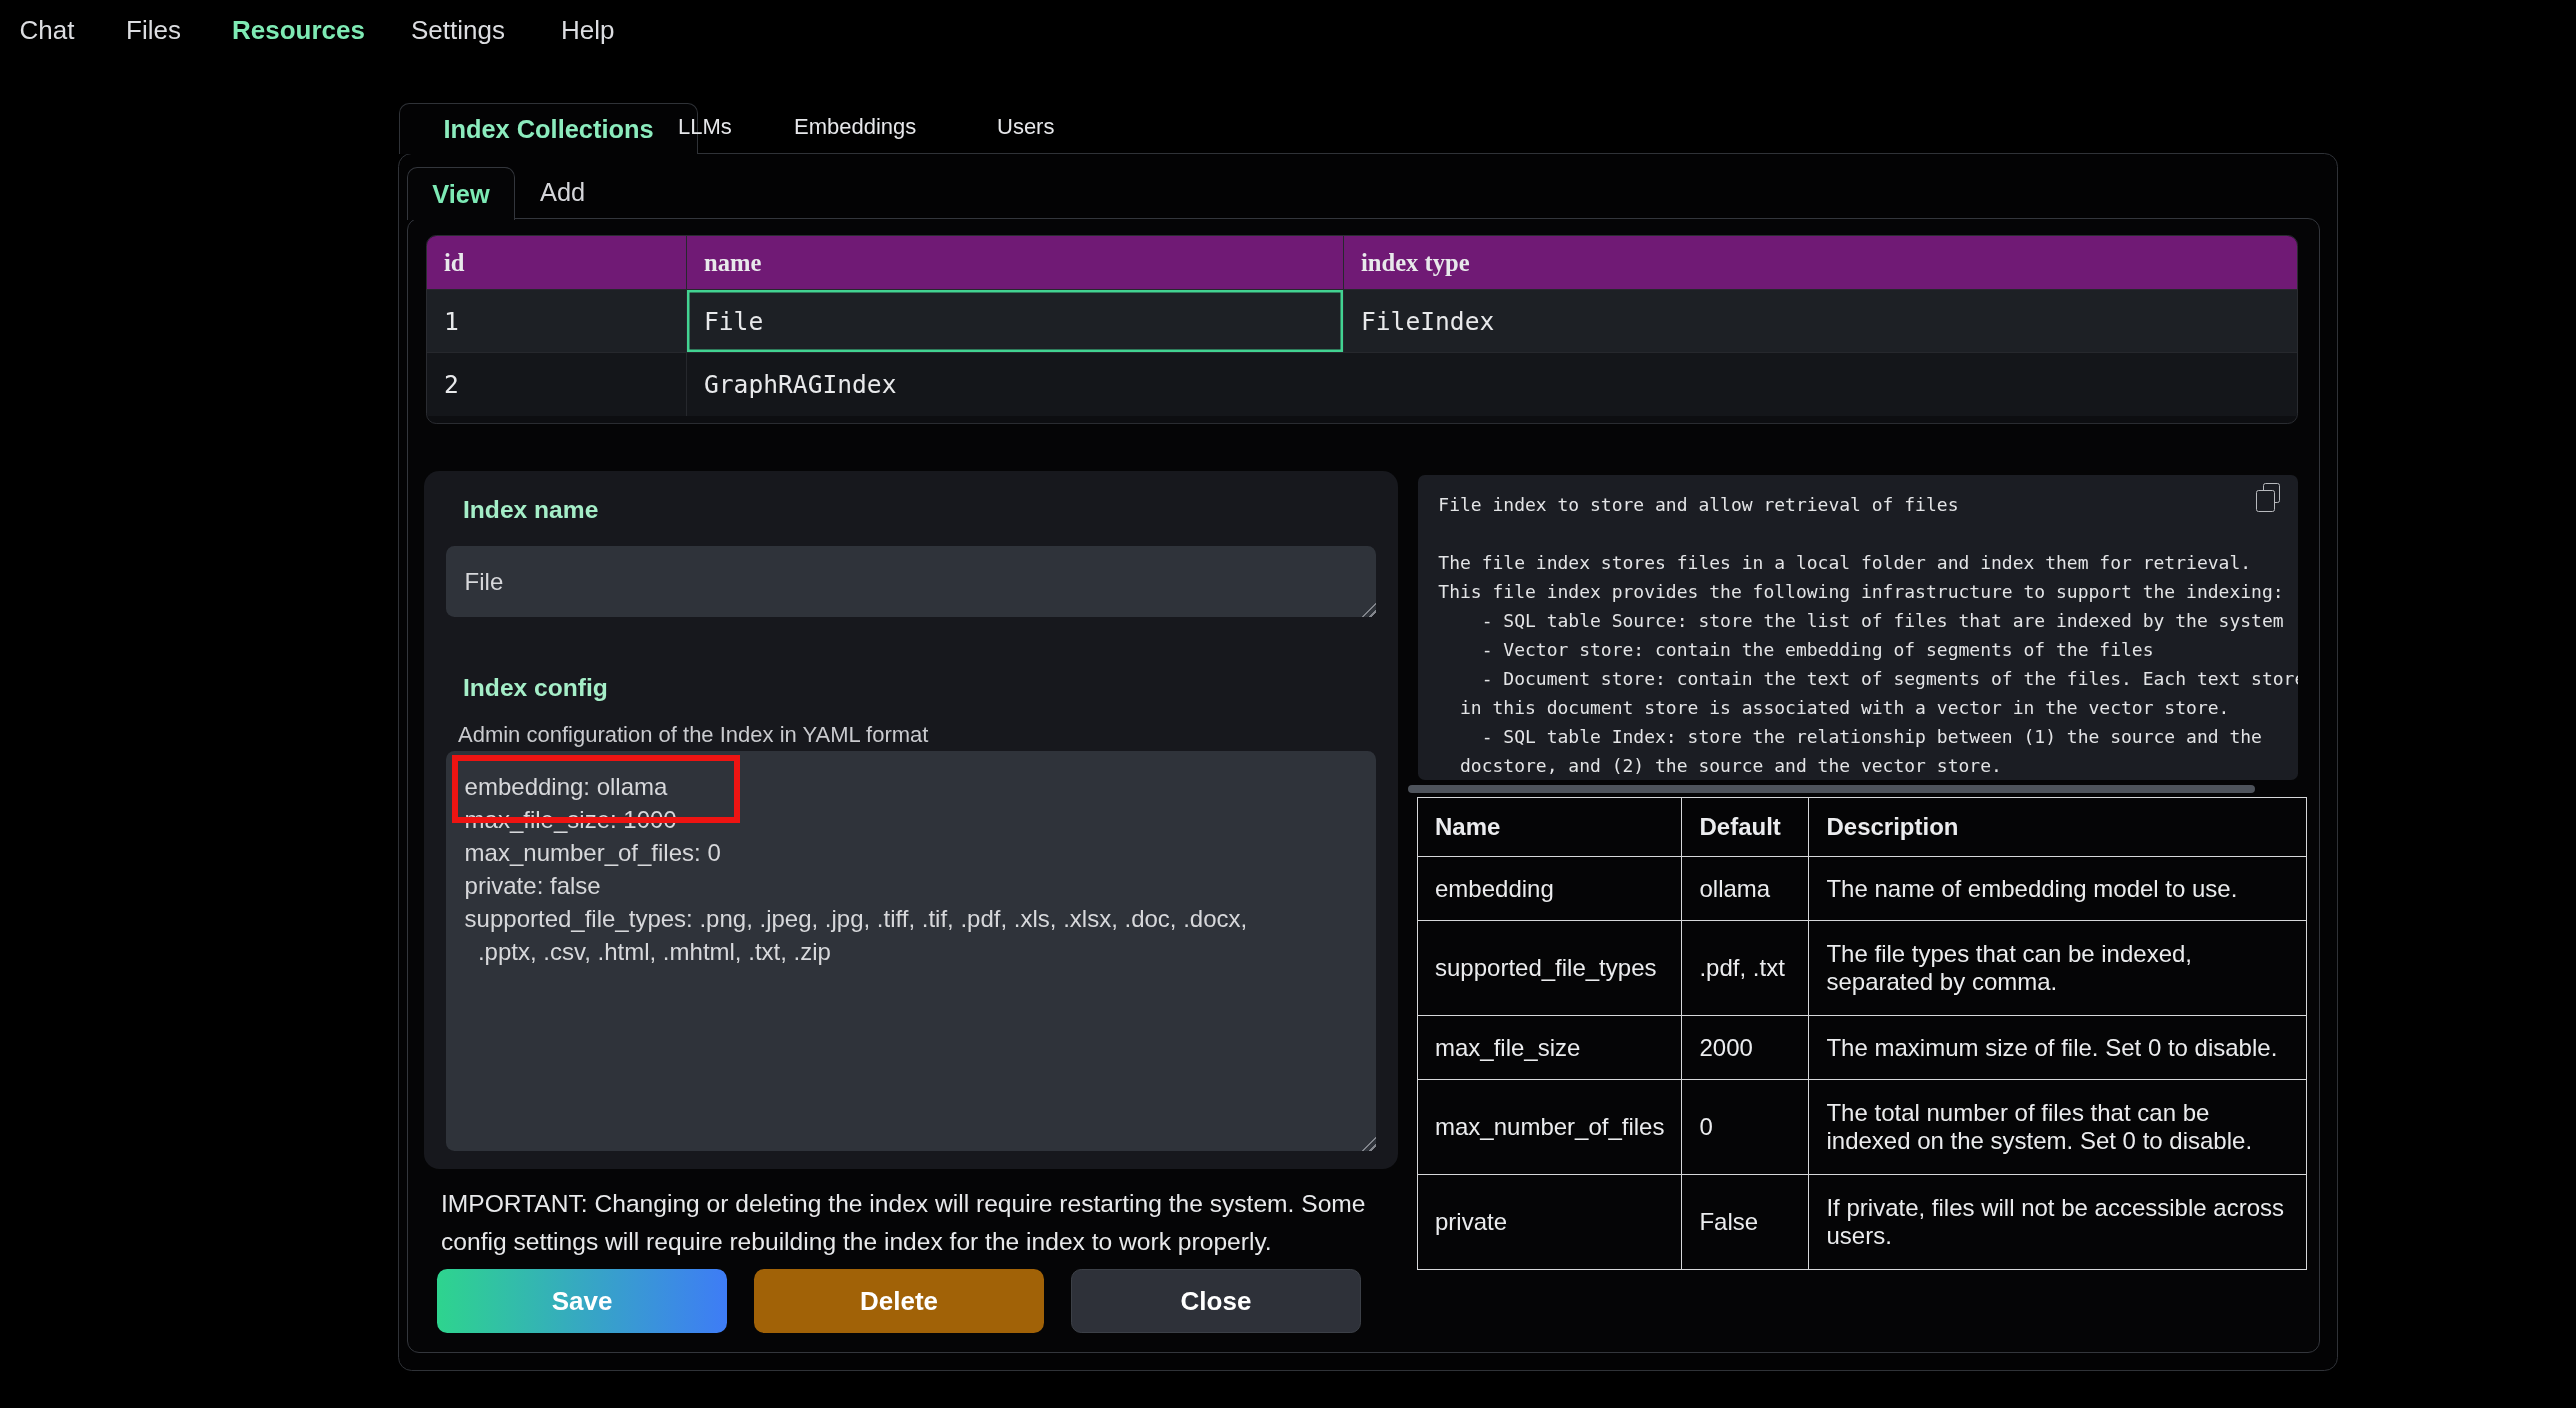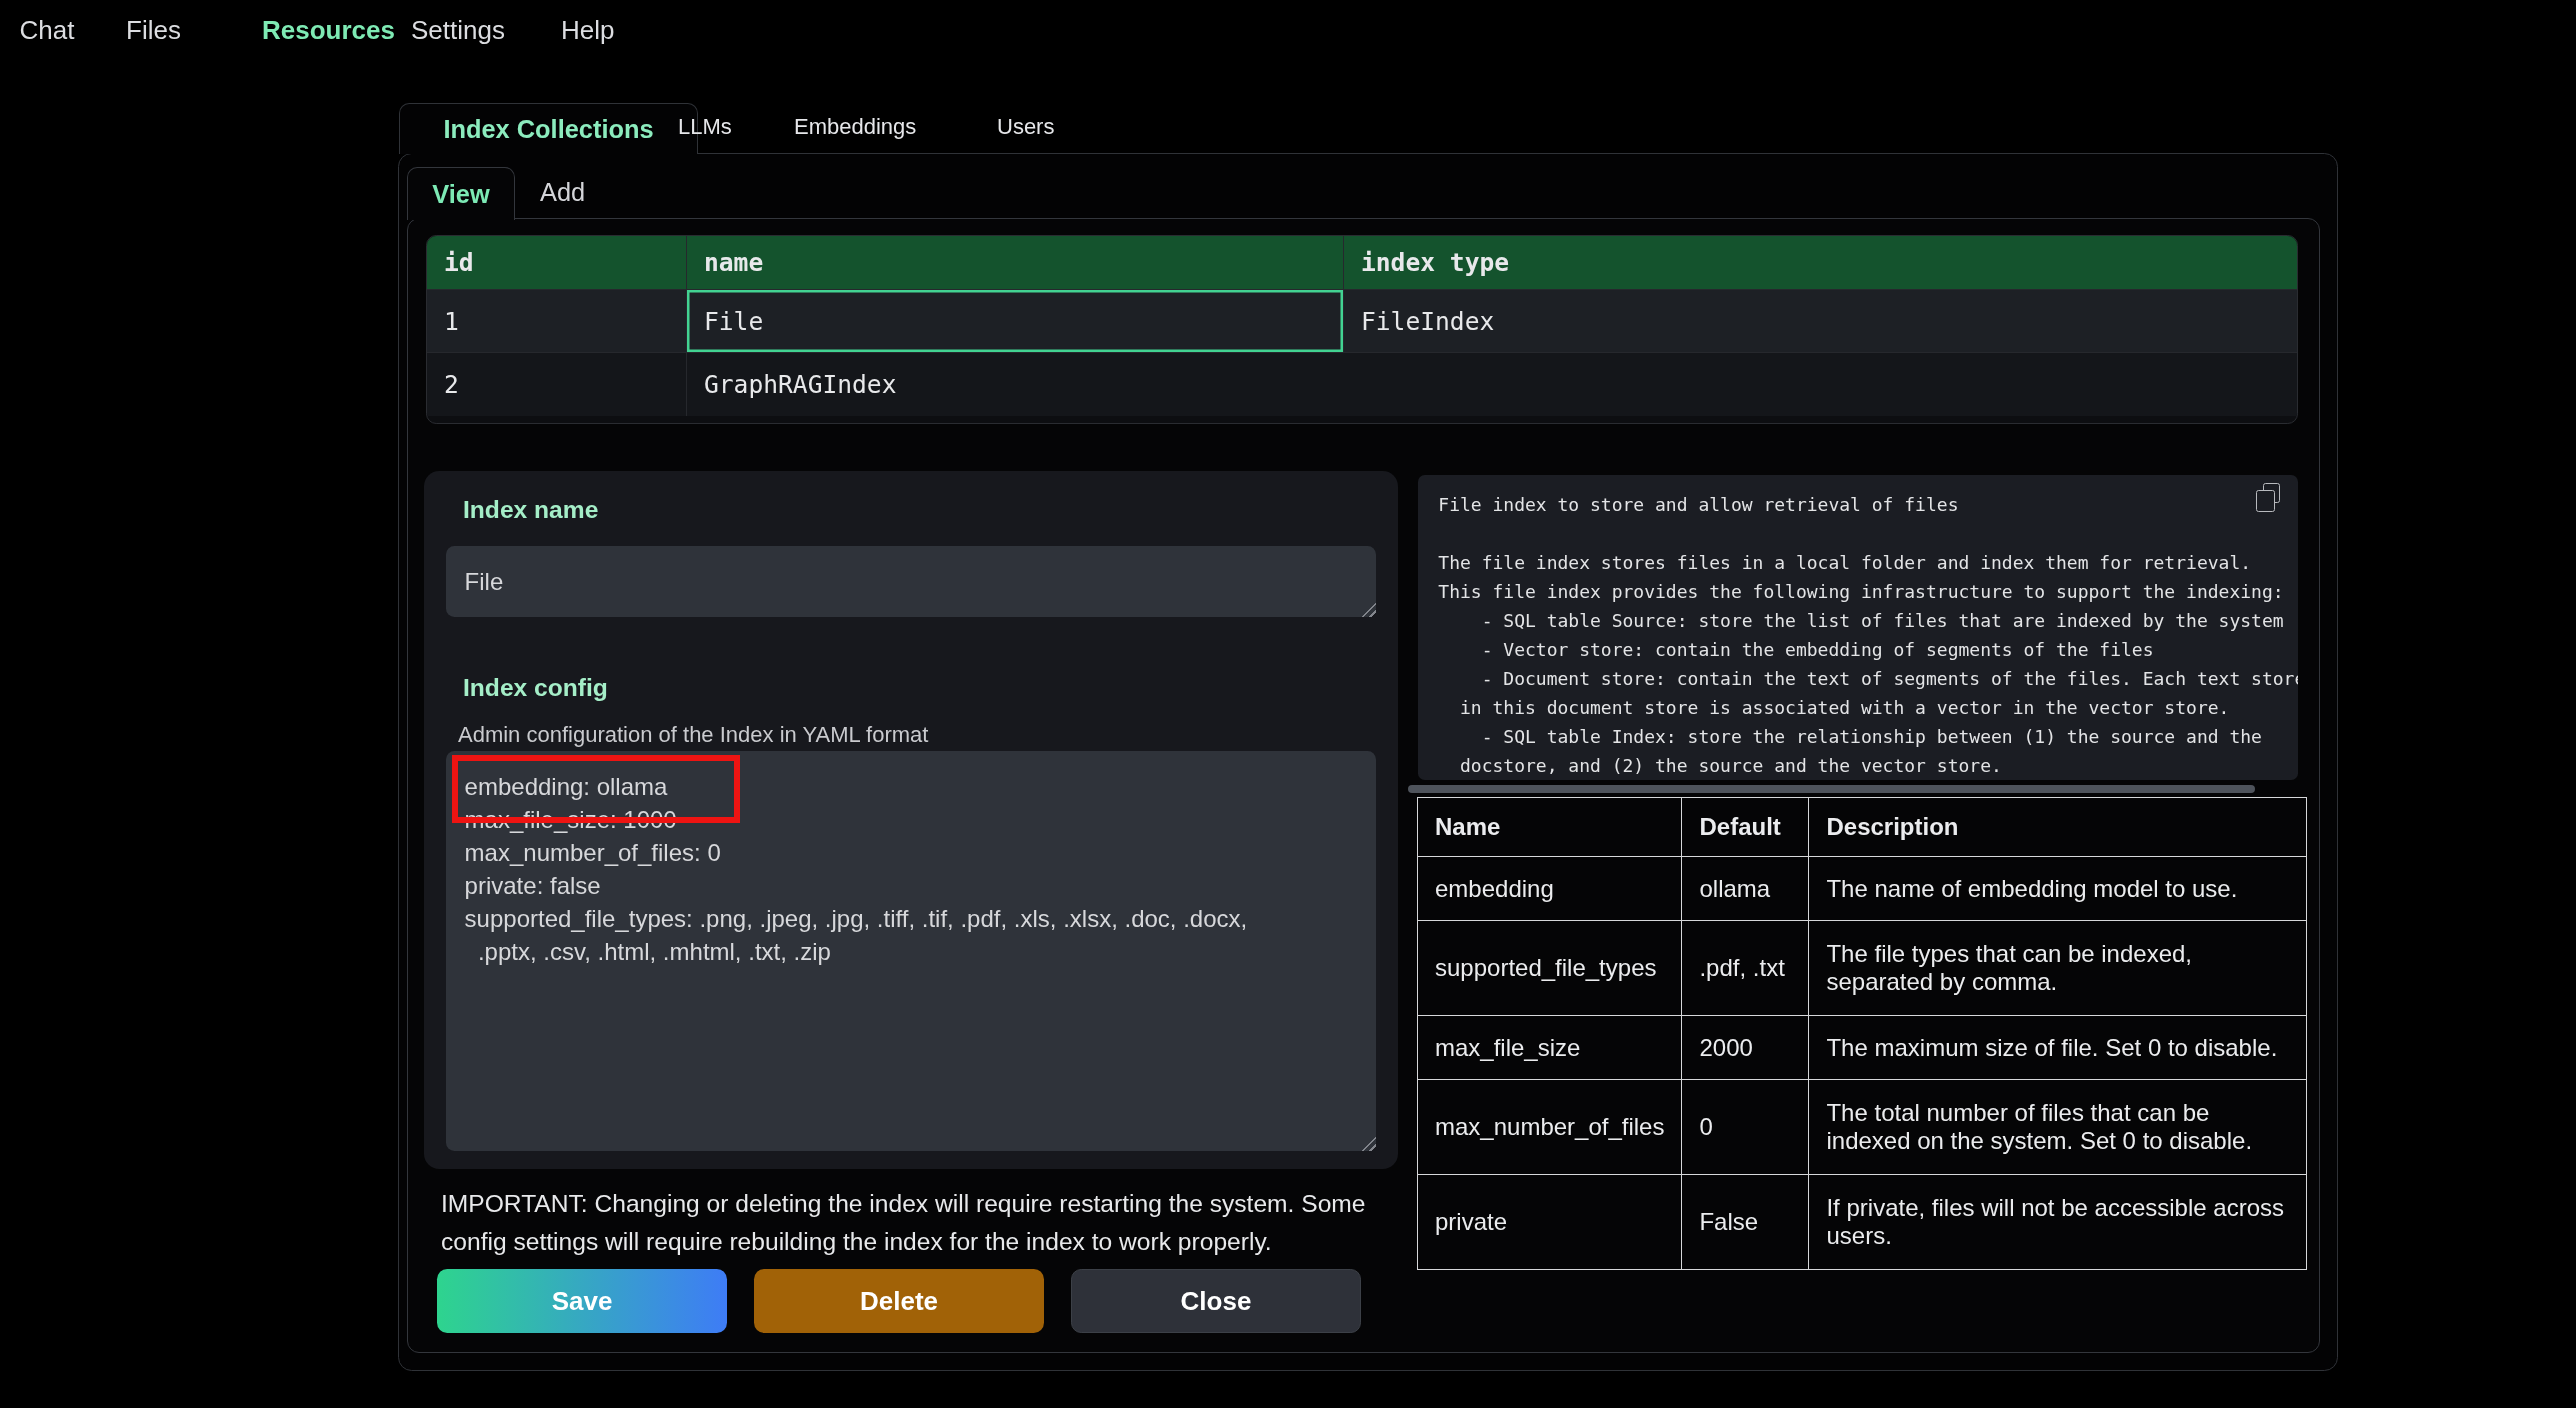--- a/index.html
+++ b/index.html
@@ -2,21 +2,21 @@
 <html style="font-size:13.6px"><head>
 <meta charset="utf-8">
 <style>
   * { margin:0; padding:0; box-sizing:border-box; }
   html,body { width:2576px; height:1408px; background:#000; overflow:hidden;
     font-family:"Liberation Sans", sans-serif; }
   .abs { position:absolute; }
 
   
   .nav-item { position:absolute; top:15.3px; font-size:26px; color:#dcdde1; cursor:pointer; }
-  .nav-item.active { color:#7eeab4; font-weight:700;margin-left:30px; }
+  .nav-item.active { color:#7eeab4; font-weight:700; }
 
   
   .outer-panel { left:398px; top:153px; width:1940px; height:1218px;
     border:0.8px solid #2f3237; border-radius:13.6px; background:#030304; }
   .main-tab-active { left:399px; top:103px; width:299px; height:51px; background:#030304;
     border:0.8px solid #2f3237; border-bottom:none; border-radius:10.2px 10.2px 0 0;
     color:#8cecbe; font-size:25.4px; font-weight:600; display:flex; align-items:center;
     justify-content:center; z-index:3; cursor:pointer; }
   .main-tab { position:absolute; top:114px; font-size:22px; color:#e6e7ea; z-index:3; cursor:pointer; }
 
@@ -29,21 +29,21 @@
   .sub-tab { position:absolute; left:540px; top:178px; font-size:25.4px; color:#d4d5d9; z-index:4; cursor:pointer; }
 
   
   .idx-table { left:426px; top:235px; width:1872px; height:189px; background:#0d0e11;
     border:0.8px solid #2a2c31; border-radius:10.2px; overflow:hidden; z-index:5;
     font-family:"DejaVu Sans Mono", monospace; font-size:24.6px; color:#e8e9eb; }
   .idx-row { display:flex; width:100%; }
   .idx-cell { padding:0 0 0 17px; display:flex; align-items:center;
     border-right:0.8px solid #26282d; height:100%; }
   .idx-c1 { width:260px; } .idx-c2 { width:657px; } .idx-c3 { flex:1; border-right:none; }
-  .idx-head { height:54px; background:#14532d; font-weight:700; border-bottom:0.8px solid #26282d; }
+  .idx-head { height:54px; background:#701a75; font-weight:700; border-bottom:0.8px solid #26282d;font-family:Liberation Serif, serif; }
   .idx-r1 { height:63px; background:#1d2025; border-bottom:0.8px solid #26282d; }
   .idx-r2 { height:63px; background:#14161a; }
   .cell-selected { box-shadow:inset 0 0 0 2.5px #42d392; }
 
   
   .card { left:424px; top:471px; width:974px; height:698px; background:#17181d;
     border-radius:15.3px; z-index:5; }
   .card-label { position:absolute; left:39px; font-size:24.6px; font-weight:600; color:#a5eec8; }
   .ta { position:absolute; left:22px; width:930px; background:#2f333a; border:none;
     border-radius:8.5px; color:#d7d8db; font-size:24px; line-height:33px;

